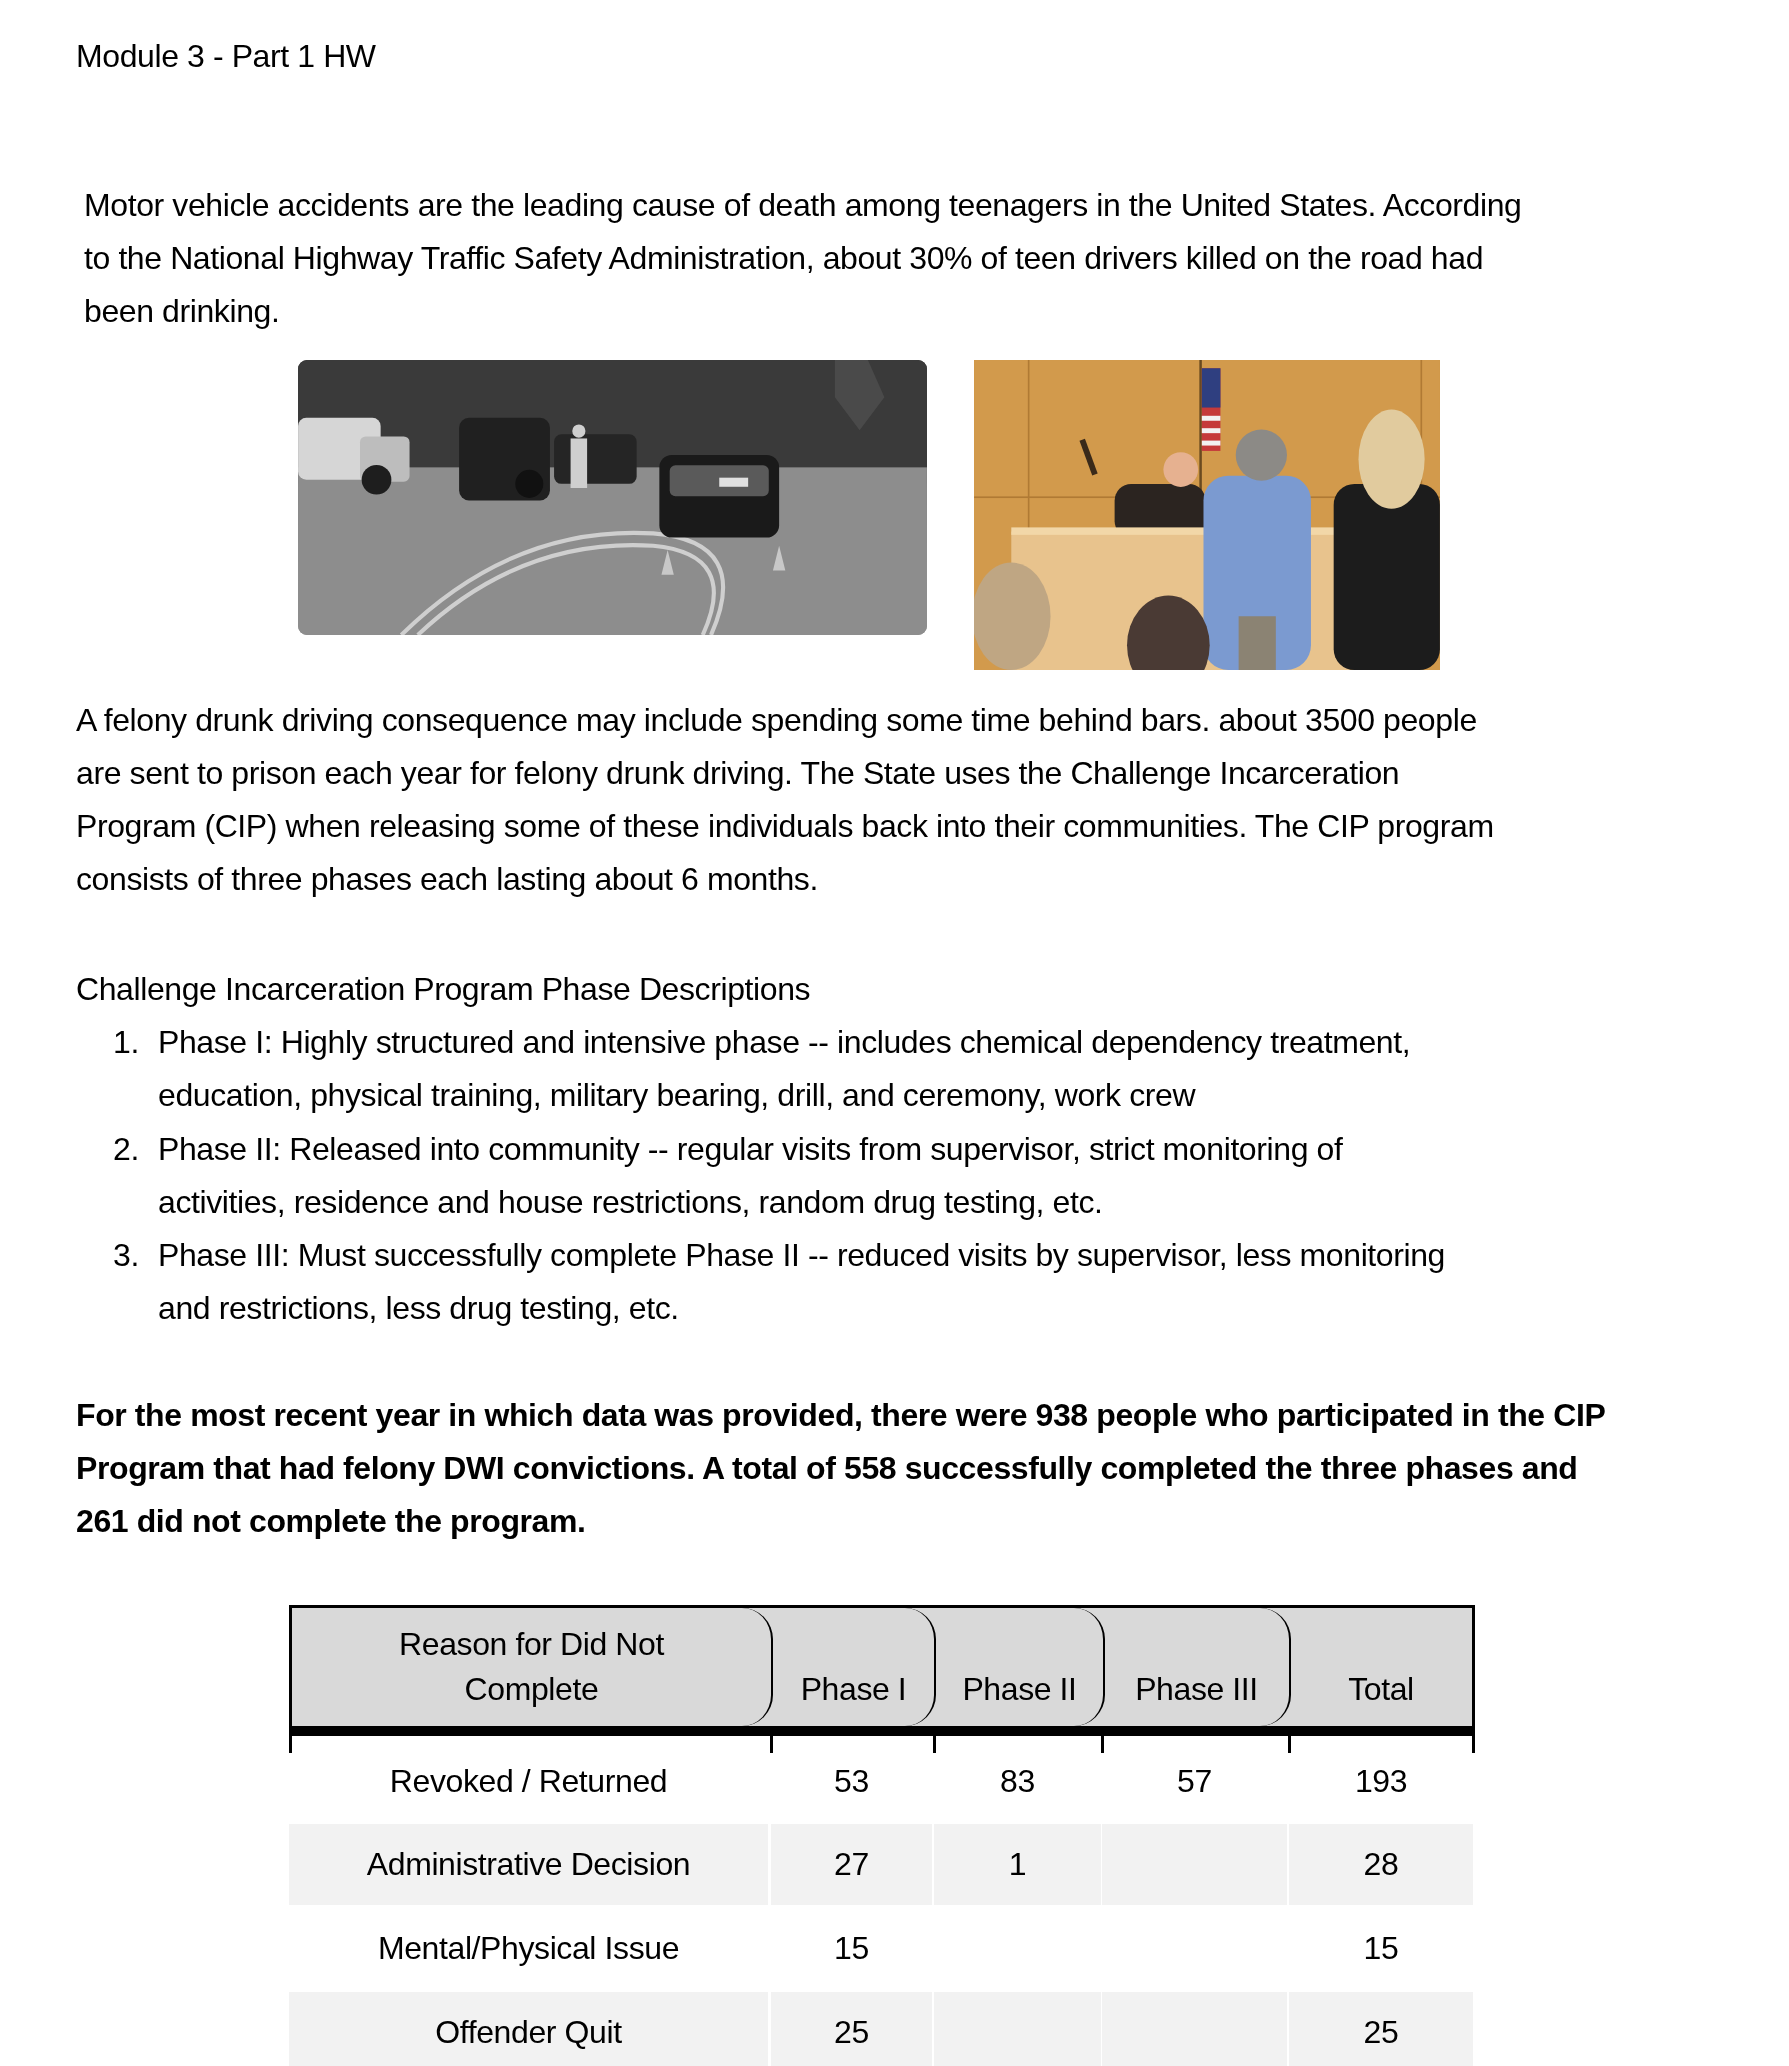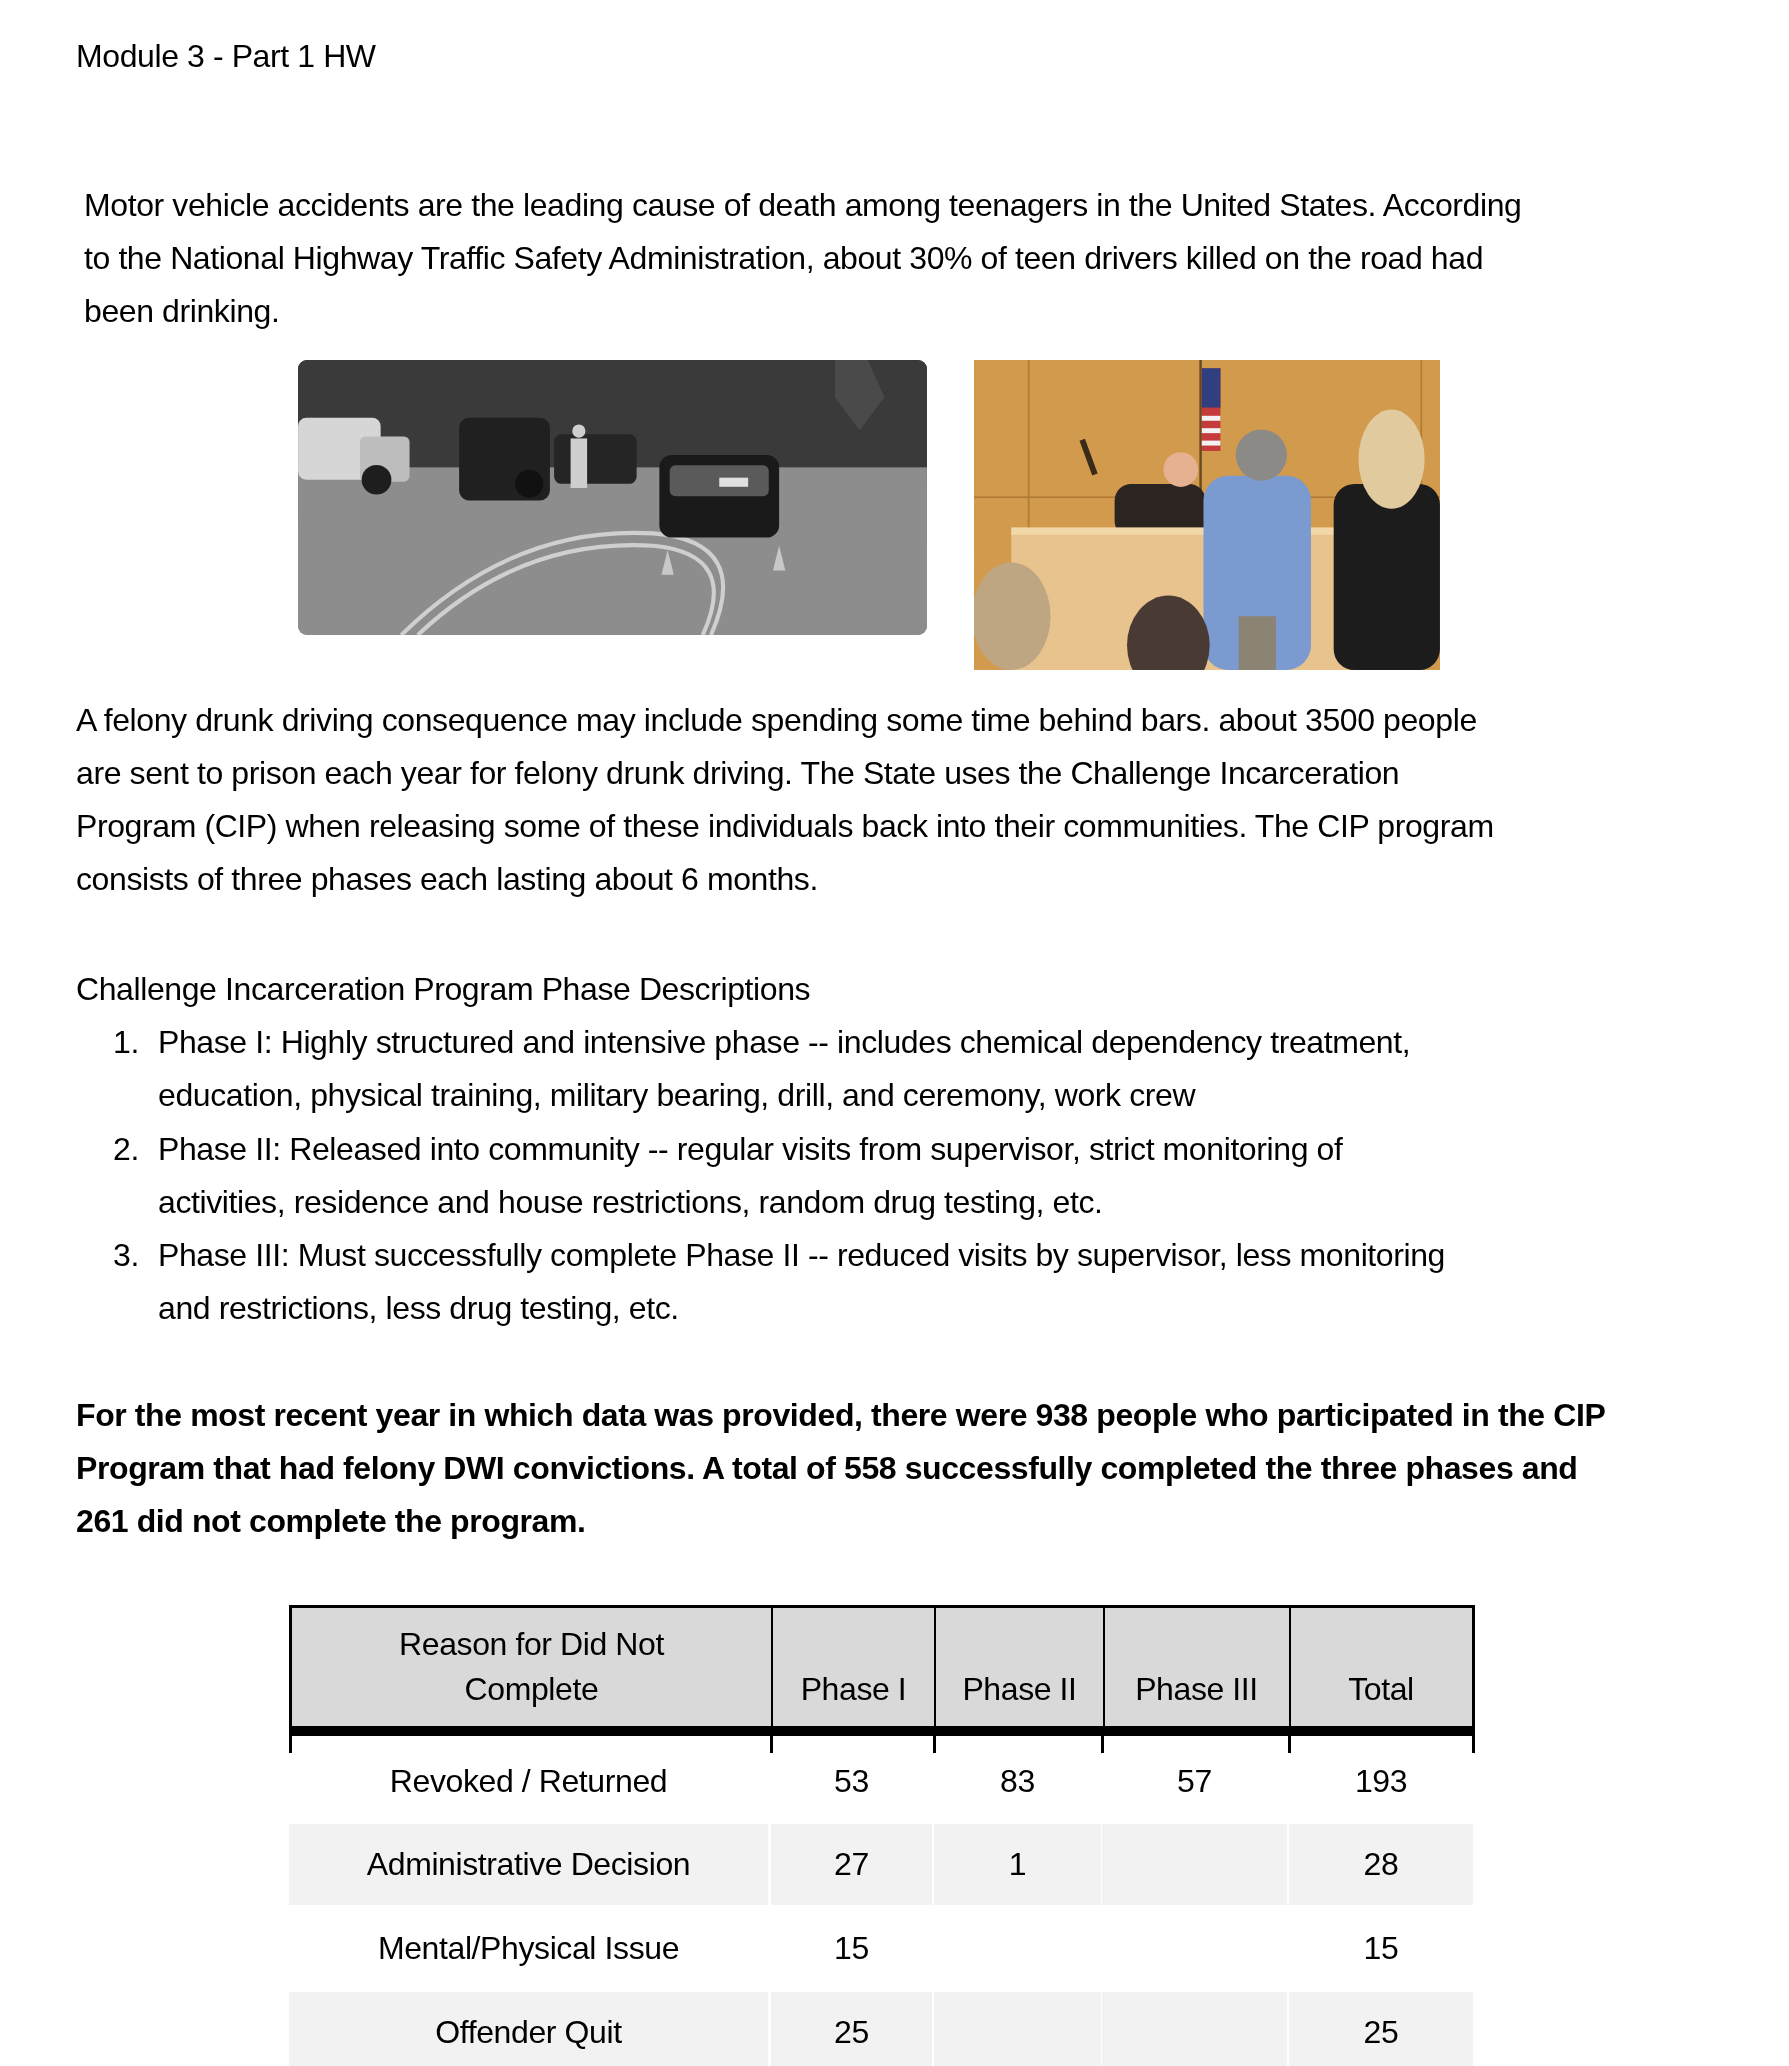--- a/index.html
+++ b/index.html
@@ -22,21 +22,21 @@
   
   .list-item { position: absolute; font-size: 32px; line-height: 53px; letter-spacing: -0.4px; }
   .list-num { position: absolute; left: 0; width: 45px; text-align: right; }
   .list-body { position: absolute; left: 64px; white-space: nowrap; }
 
   
   .tbl { position: absolute; left: 289px; top: 1605px; width: 1186px; }
   .thead { position: absolute; left: 0; top: 0; width: 1186px; height: 131px;
     background: #d9d9d9; border: 3.3px solid #000; border-bottom: 10px solid #000; box-sizing: border-box; }
   .hcell { position: absolute; top: 0; height: 118px; display: flex; align-items: center; justify-content: center;
-    text-align: center; font-size: 32px; line-height: 45px; letter-spacing: -0.4px; border-right: 2.5px solid #000; box-sizing: border-box; }
+    text-align: center; font-size: 32px; line-height: 45px; letter-spacing: -0.4px; border-right: 2.5px solid #000; box-sizing: border-box; border-radius: 31px; }
   .hcell.last { border-right: none; }
   .tick { position: absolute; top: 131px; width: 2.5px; height: 16.5px; background: #000; }
   .row { position: absolute; left: 0; width: 1186px; height: 81px; }
   .cell { position: absolute; top: 0; height: 81px; display: flex; align-items: center; justify-content: center;
     font-size: 32px; letter-spacing: -0.4px; box-sizing: border-box; }
   .row.band .cell { background: #f2f2f2; }
 </style>
 </head>
 <body>
 

